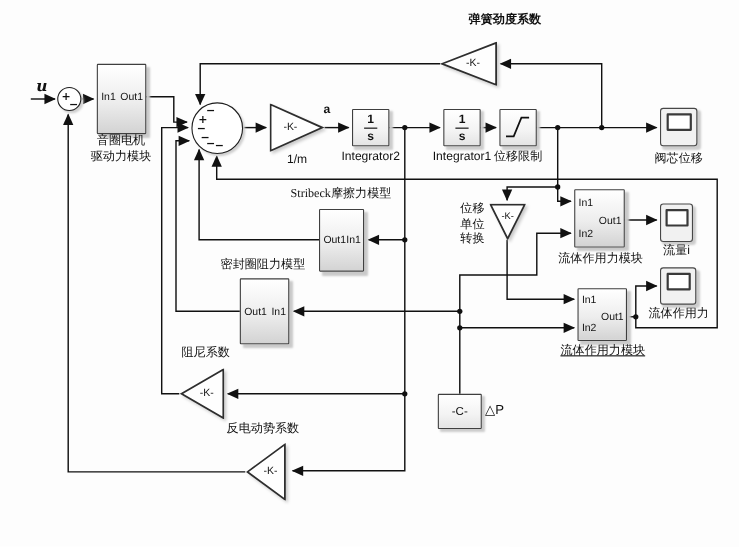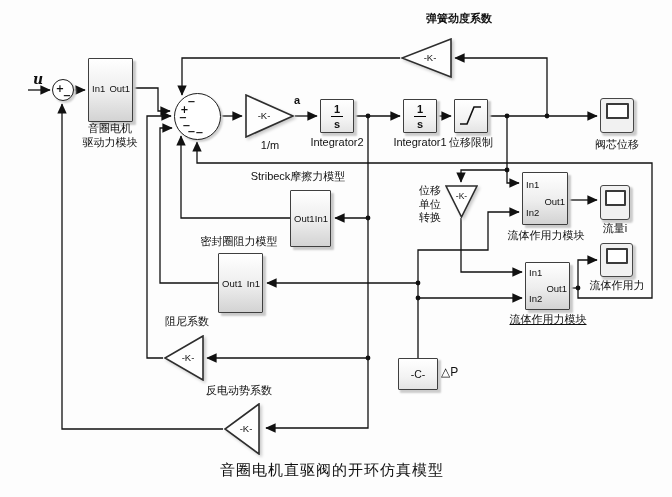--- a/index.html
+++ b/index.html
@@ -148,21 +148,21 @@
   <svg class="gain" style="left:400px;top:38px;" width="52" height="40">
     <polygon points="51,1 2,20 51,39"></polygon>
   </svg>
   <span class="gtext" style="left:417px;top:53px;width:26px;">-K-</span>
   <div class="lbl" style="left:413px;top:12px;width:92px;font-weight:bold;">弹簧劲度系数</div>
 
   <svg class="gain" style="left:445px;top:185px;" width="33" height="33">
     <polygon points="1,1 32,1 16.5,32"></polygon>
   </svg>
   <span class="gtext" style="left:448px;top:191px;width:27px;font-size:8.5px;">-K-</span>
-  <div class="lbl" style="left:418px;top:184px;width:23px;text-align:right;">
+  <div class="lbl" style="left:418px;top:184px;width:23px;text-align:center;">
     <span>位移</span><br>
     <span>单位</span><br>
     <span>转换</span>
   </div>
 
   <div class="blk" style="left:522px;top:172px;width:46px;height:53px;">
     <span class="port pl" style="top:7px;">In1</span>
     <span class="port pl" style="top:35px;">In2</span>
     <span class="port pr" style="top:24px;">Out1</span>
   </div>
@@ -182,21 +182,21 @@
 
   <div class="scope" style="left:600px;top:243px;width:33px;height:34px;">
     <div class="screen" style="left:5px;top:4px;width:18px;height:12px;"></div>
   </div>
   <div class="lbl" style="left:586px;top:279px;width:62px;">流体作用力</div>
 
   <div class="blk" style="left:290px;top:190px;width:41px;height:57px;">
     <span class="port pl" style="top:23px;">Out1</span>
     <span class="port pr" style="top:23px;">In1</span>
   </div>
-  <div class="lbl" style="left:248px;top:170px;width:100px;">Stribeck摩擦力模型</div>
+  <div class="lbl" style="left:260px;top:170px;width:100px;font-family:Liberation Serif, serif;">Stribeck摩擦力模型</div>
 
   <div class="blk" style="left:218px;top:253px;width:45px;height:60px;">
     <span class="port pl" style="top:25px;">Out1</span>
     <span class="port pr" style="top:25px;">In1</span>
   </div>
   <div class="lbl" style="left:196px;top:235px;width:86px;">密封圈阻力模型</div>
 
   <svg class="gain" style="left:163px;top:335px;" width="41" height="46">
     <polygon points="40,1 2,23 40,45"></polygon>
   </svg>
@@ -207,15 +207,14 @@
     <polygon points="36,1 2,26 36,51"></polygon>
   </svg>
   <span class="gtext" style="left:233px;top:424px;width:26px;">-K-</span>
   <div class="lbl" style="left:205px;top:384px;width:68px;">反电动势系数</div>
 
   <div class="sblk" style="left:398px;top:358px;width:40px;height:32px;">
     <span class="ctext" style="top:9px;">-C-</span>
   </div>
   <div class="lbl" style="left:441px;top:366px;width:26px;text-align:left;font-size:12px;">△P</div>
 
-  <div id="title">音圈电机直驱阀的开环仿真模型</div>
 
 </div>
 
 </body></html>

